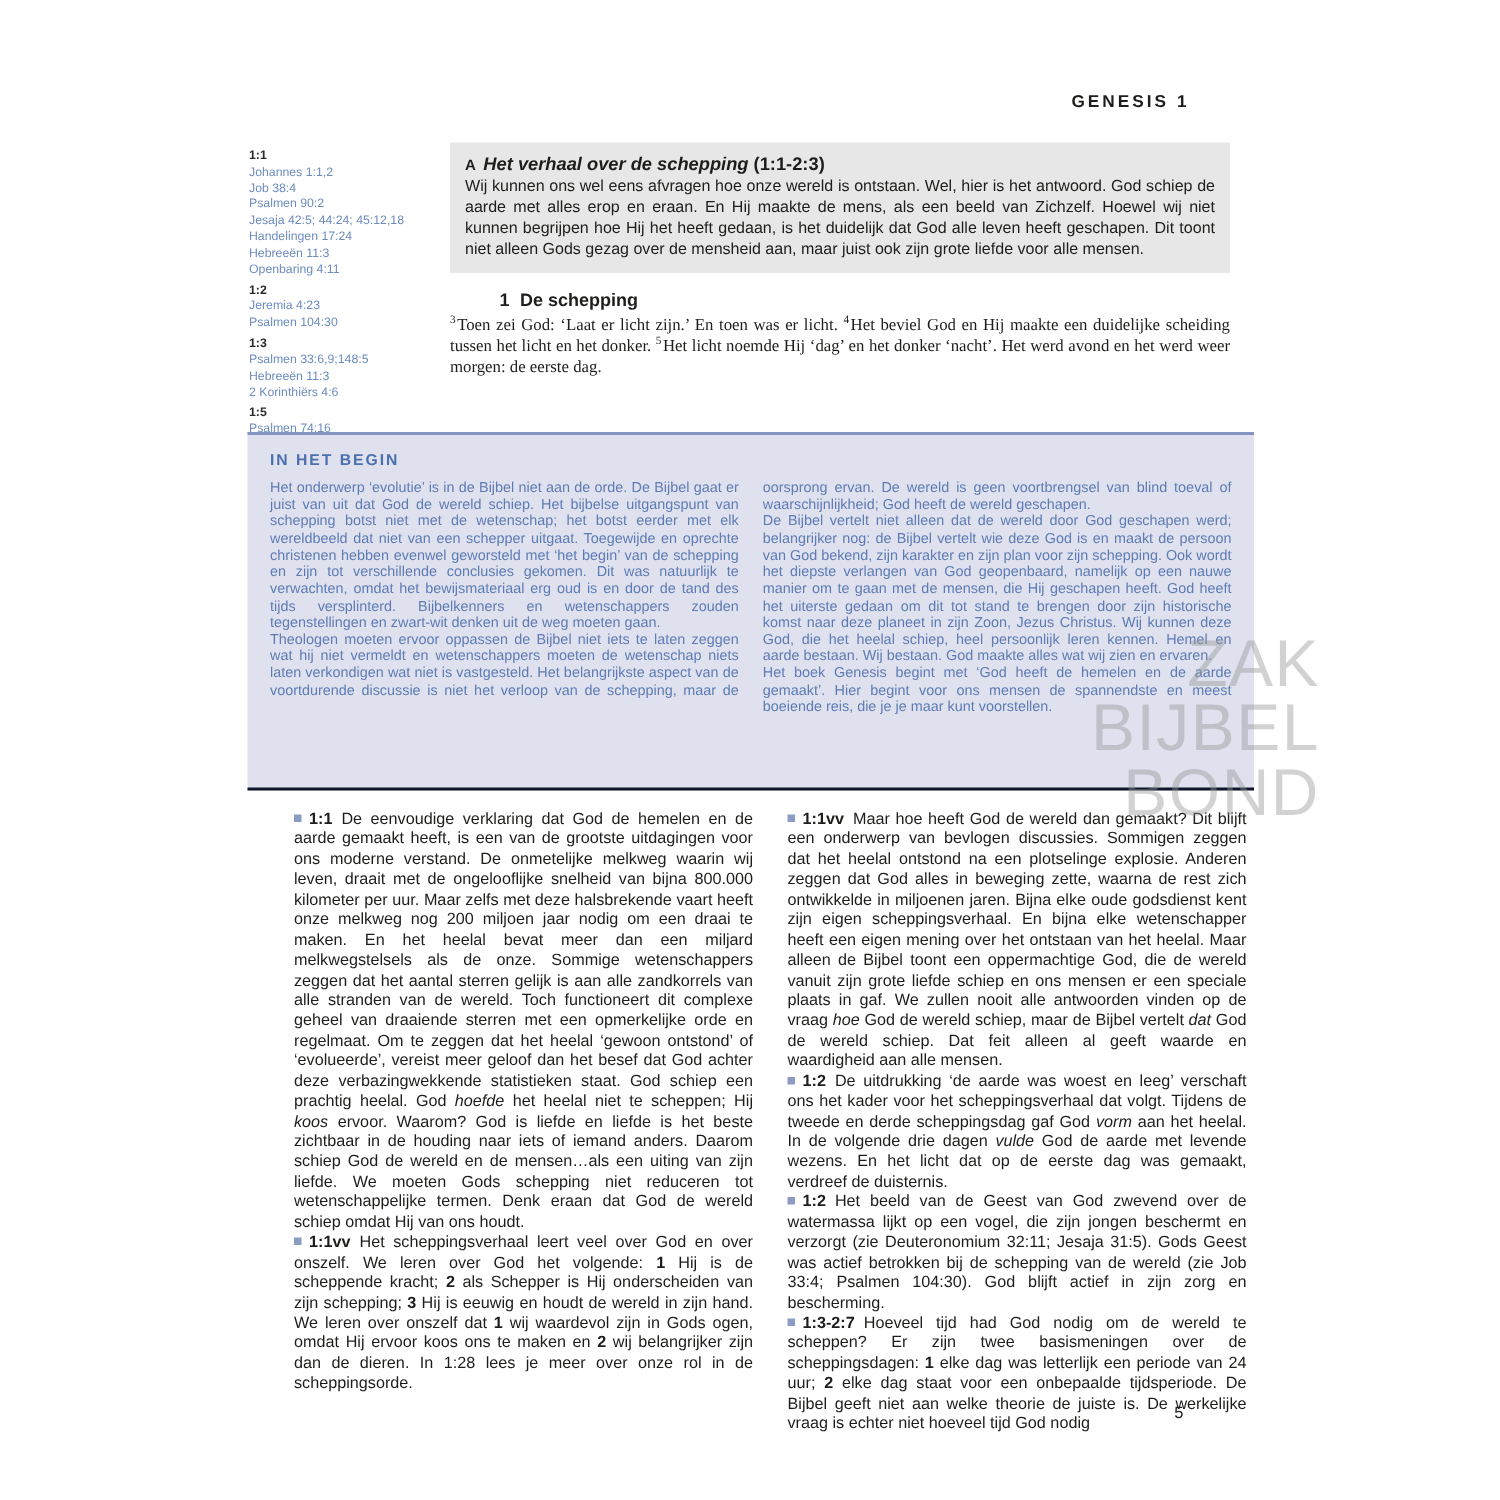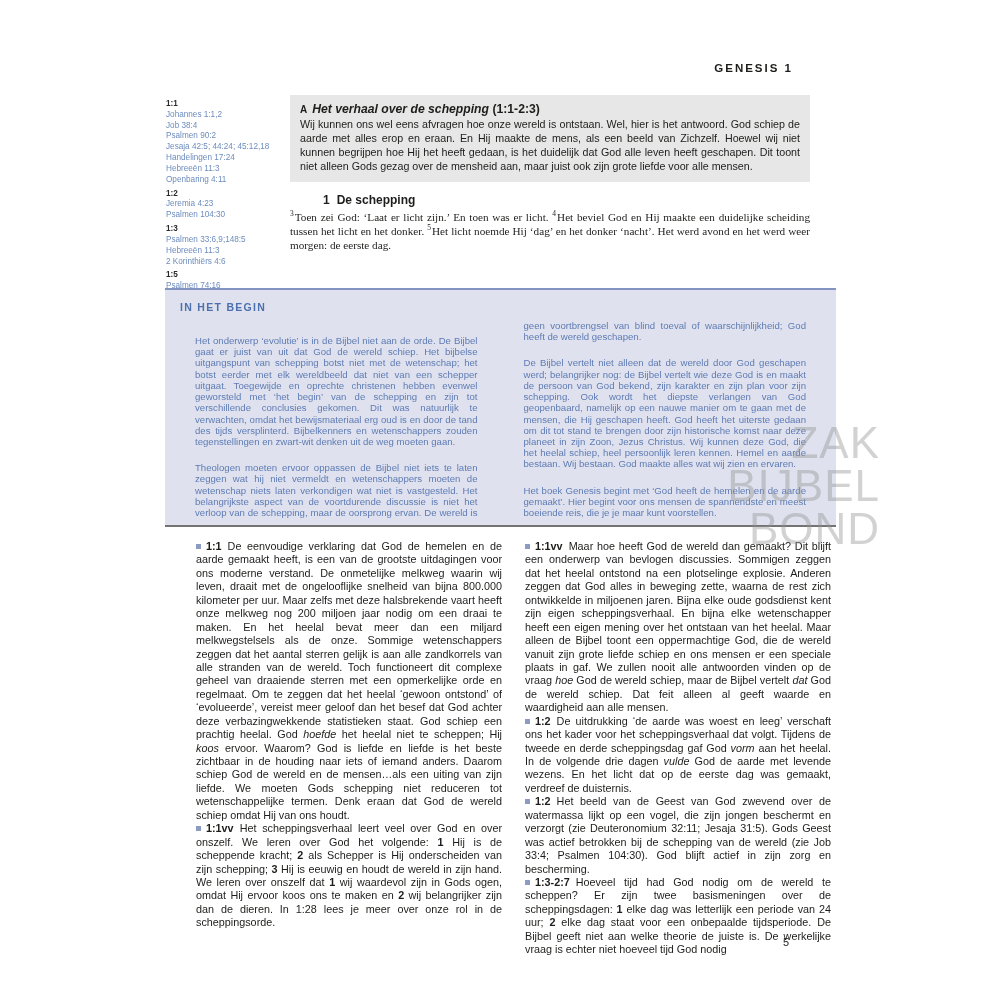--- a/index.html
+++ b/index.html
@@ -9,43 +9,43 @@
   .running-head{position:absolute;top:62px;right:207px;font-size:11.5px;font-weight:bold;
     letter-spacing:2px;color:#1d1d1b;}
 
   
   .margin-col{position:absolute;left:166px;top:99px;width:122px;font-size:8.2px;line-height:1.32;}
   .mref-num{font-weight:bold;color:#2a2a28;margin-top:3px;}
   .mref-num:first-child{margin-top:0;}
   .mref-link{color:#6d8cbe;}
 
   
-  .main-col{position:absolute;left:290px;top:95px;width:520px;}
+  .main-col{position:absolute;left:300px;top:95px;width:520px;}
   .intro-box{background:#e7e7e7;padding:7px 10px 8px 10px;}
   .intro-title{font-size:12.2px;color:#1d1d1b;margin-bottom:1px;}
   .intro-title .marker{font-weight:bold;font-size:10px;margin-right:5px;}
   .intro-title .title-it{font-weight:bold;font-style:italic;}
   .intro-title .title-range{font-weight:bold;}
   .intro-body{font-size:10.7px;line-height:1.32;color:#1d1d1b;text-align:justify;}
 
   .passage-heading{margin-top:11px;font-size:12px;font-weight:bold;color:#1d1d1b;margin-left:33px;}
   .passage-heading .hnum{margin-right:7px;}
   .verses{margin-top:3px;font-family:"Liberation Serif",serif;font-size:11.2px;line-height:1.28;
     color:#1d1d1b;text-align:justify;}
   .verse-p{margin:0;}
   sup.vnum{font-size:7.5px;line-height:0;margin-right:1px;}
 
   
   .study-box{position:absolute;left:165px;top:288px;width:671px;height:239px;box-sizing:border-box;
-    background:#dfe2ee;border-top:2px solid#8494c2;border-bottom:2px solid #737373;
+    background:#dfe2ee;border-top:2px solid#8494c2;border-bottom:2px solid #0f172a;
     padding:11px 15px 9px 15px;overflow:hidden;}
   .study-title{font-size:10.5px;font-weight:bold;letter-spacing:1.3px;color:#4b70ad;margin-bottom:7px;}
   .study-cols{column-count:2;column-gap:16px;font-size:9.6px;line-height:1.17;color:#5e7bb4;
     text-align:justify;}
-  .study-p{margin:15px;}
+  .study-p{margin:0;}
 
   
   .notes{position:absolute;top:540px;width:306px;font-size:10.8px;line-height:1.245;
     color:#1d1d1b;text-align:justify;}
   .notes-left{left:196px;}
   .notes-right{left:525px;}
   .note{margin:0;}
   .sq{display:inline-block;width:5px;height:5px;background:#8b9bc2;margin-right:5px;
     position:relative;top:-1px;}
   .nref{font-weight:bold;margin-right:6px;}

